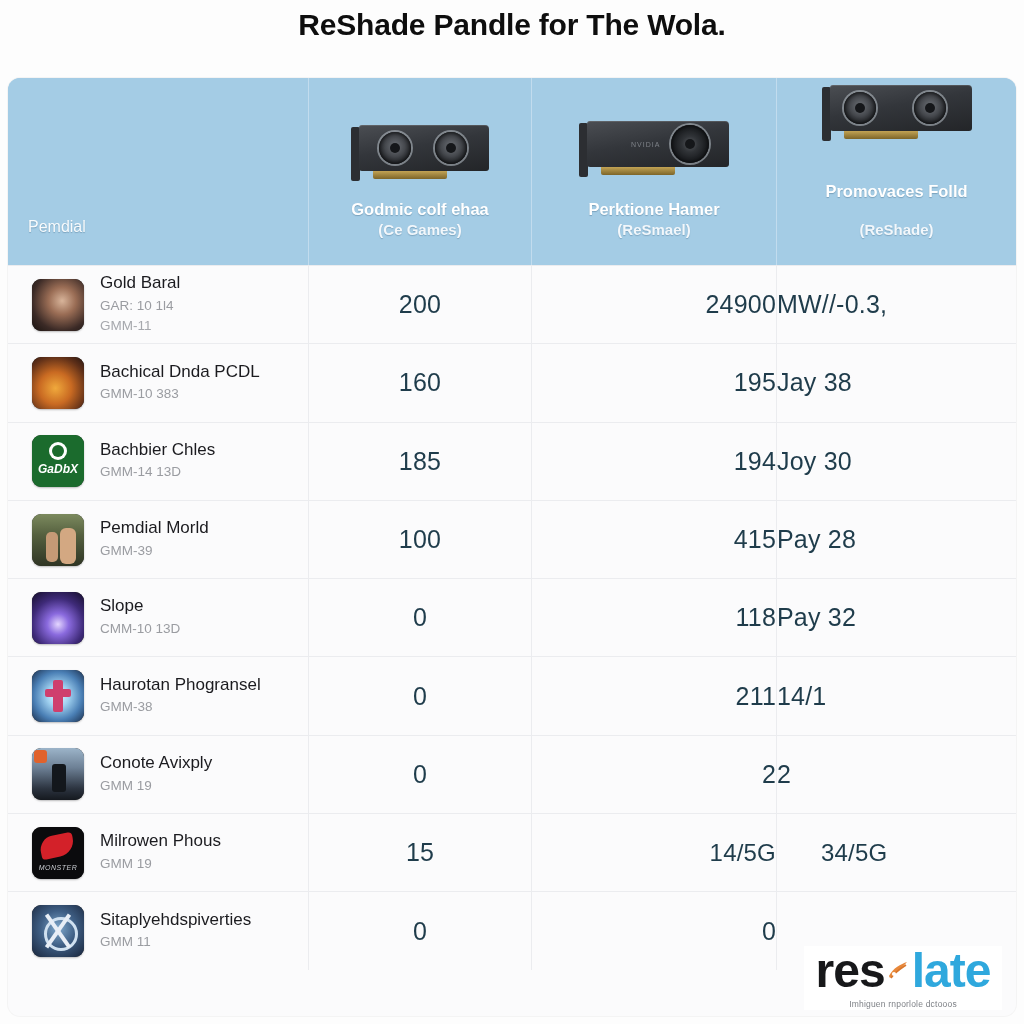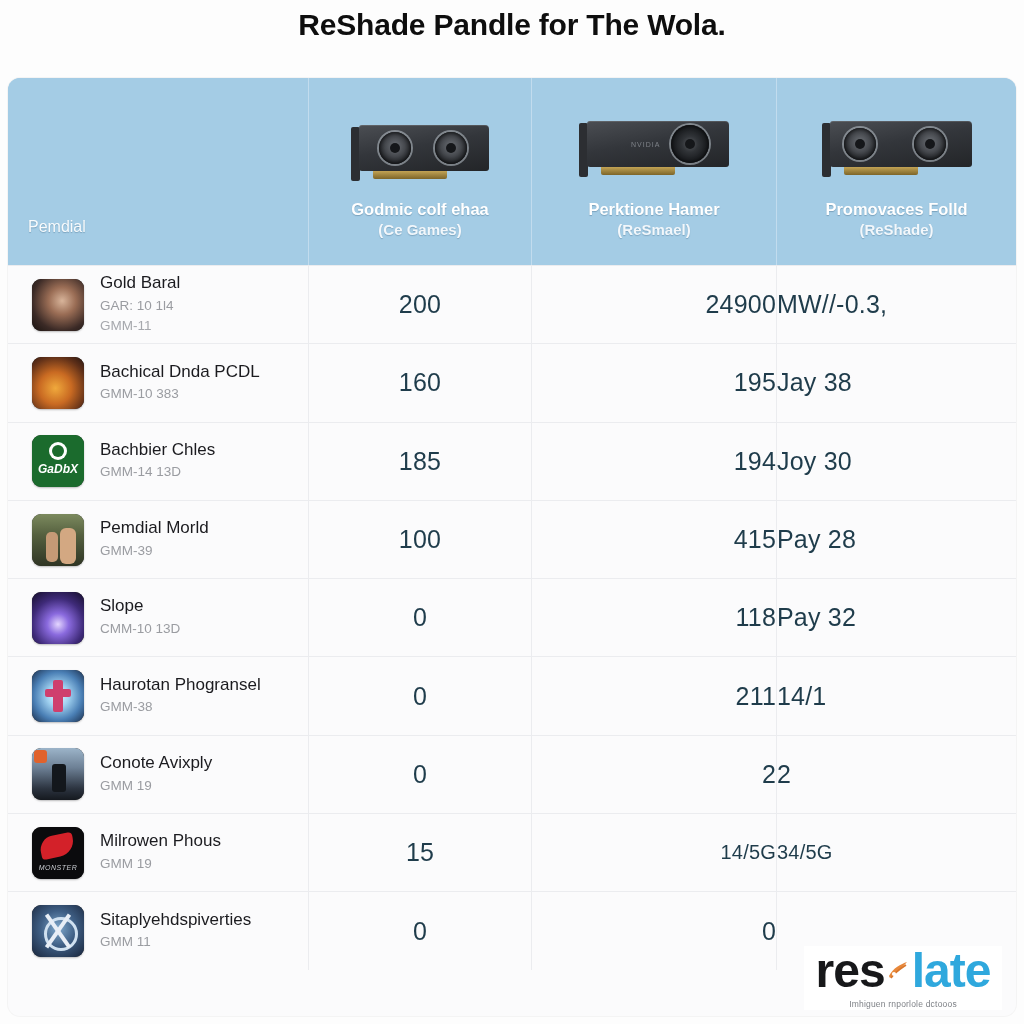--- a/index.html
+++ b/index.html
@@ -64,21 +64,21 @@
     justify-content: flex-end;
     padding-bottom: 26px;
     background: #a4cce5;
   }
   .hcell + .hcell {
     border-left: 1.5px solid #c2dcee;
   }
   .hcell.c1 { width: 300px; align-items: flex-start; padding-left: 20px; }
   .hcell.c2 { width: 223px; }
   .hcell.c3 { width: 245px; justify-content: space-between; }
-  .hcell.c4 { width: 240px; }
+  .hcell.c4 { width: 240px; gap: 18px; }
   .hcell-title {
     font-size: 16.5px;
     font-weight: bold;
     color: #ffffff;
     text-shadow: 0 1px 1px rgba(70,110,140,0.45);
     line-height: 1.25;
     white-space: nowrap;
   }
   .hcell-sub {
     font-size: 15px;
@@ -222,21 +222,21 @@
     color: #a6a8ad;
     line-height: 1.5;
     white-space: nowrap;
   }
   .val {
     font-size: 25px;
     color: #1f3c4b;
     letter-spacing: 0.2px;
     font-family: "Liberation Sans", sans-serif;
   }
-  .val.sm { font-size: 20px; }
+  .val.sm { font-size: 24px; margin-left: 44px; }
   
   .logo {
     position: absolute;
     right: 22px;
     bottom: 14px;
     width: 198px;
     height: 64px;
     background: #ffffff;
     display: flex;
     flex-direction: column;

